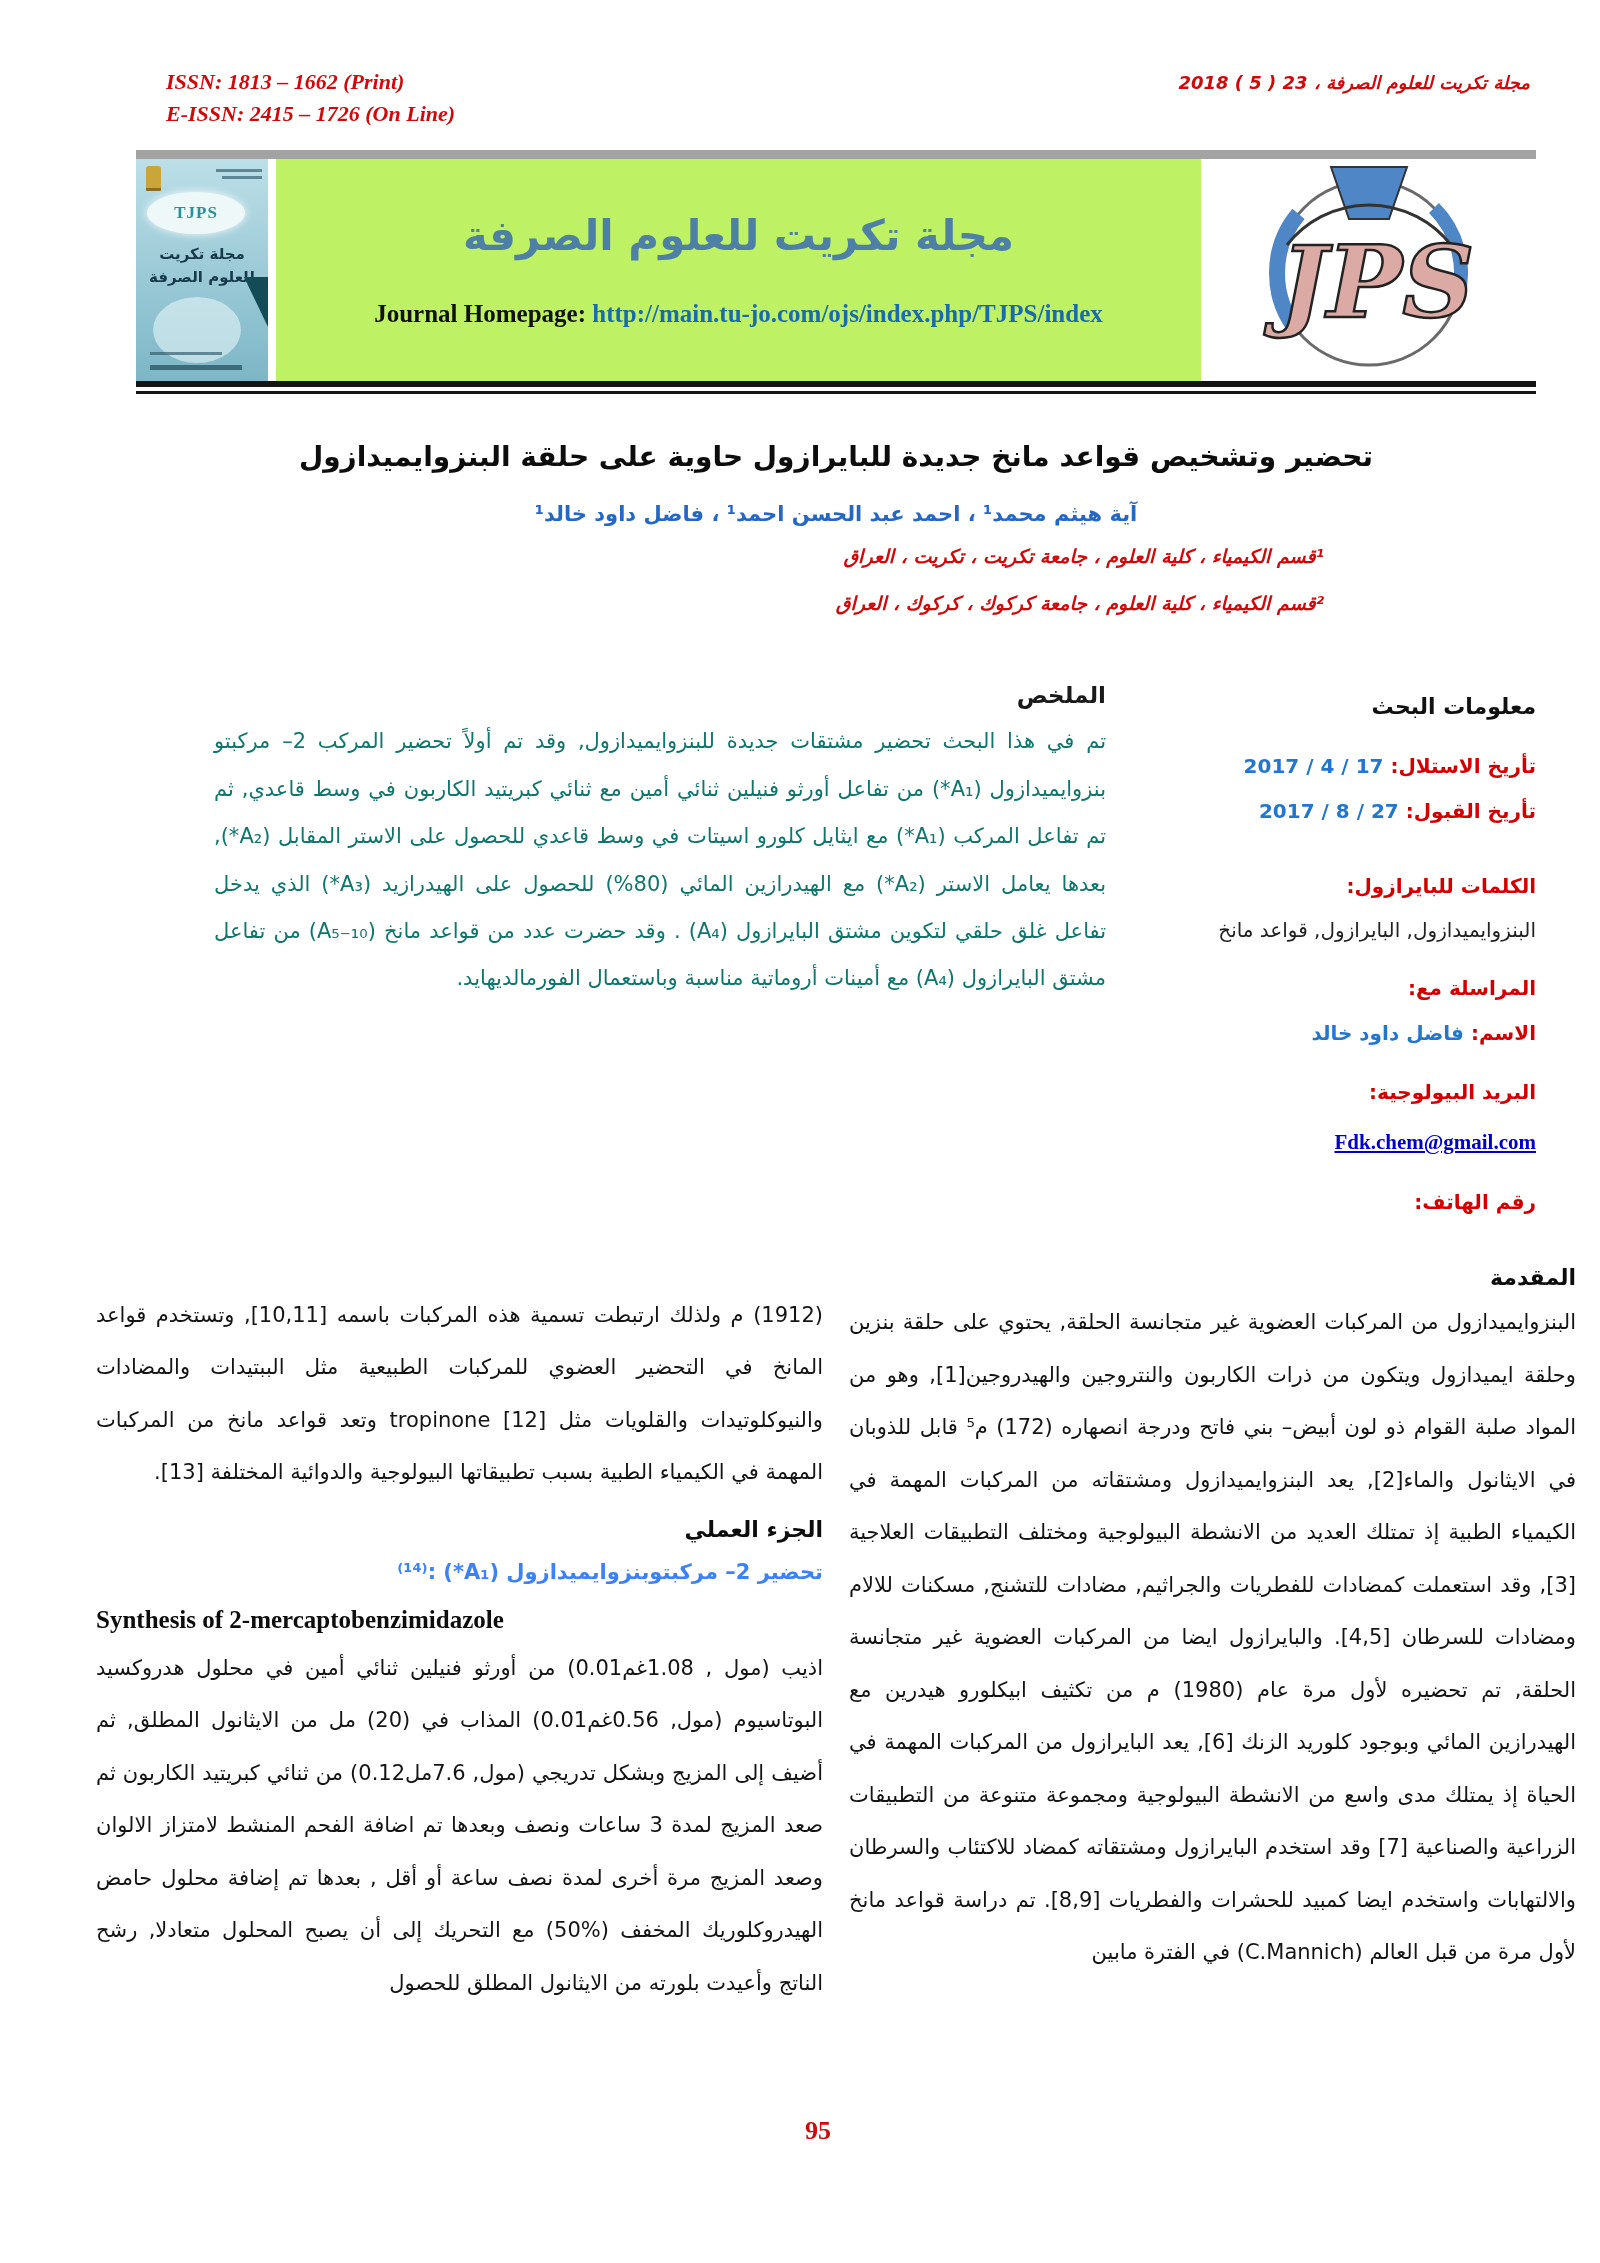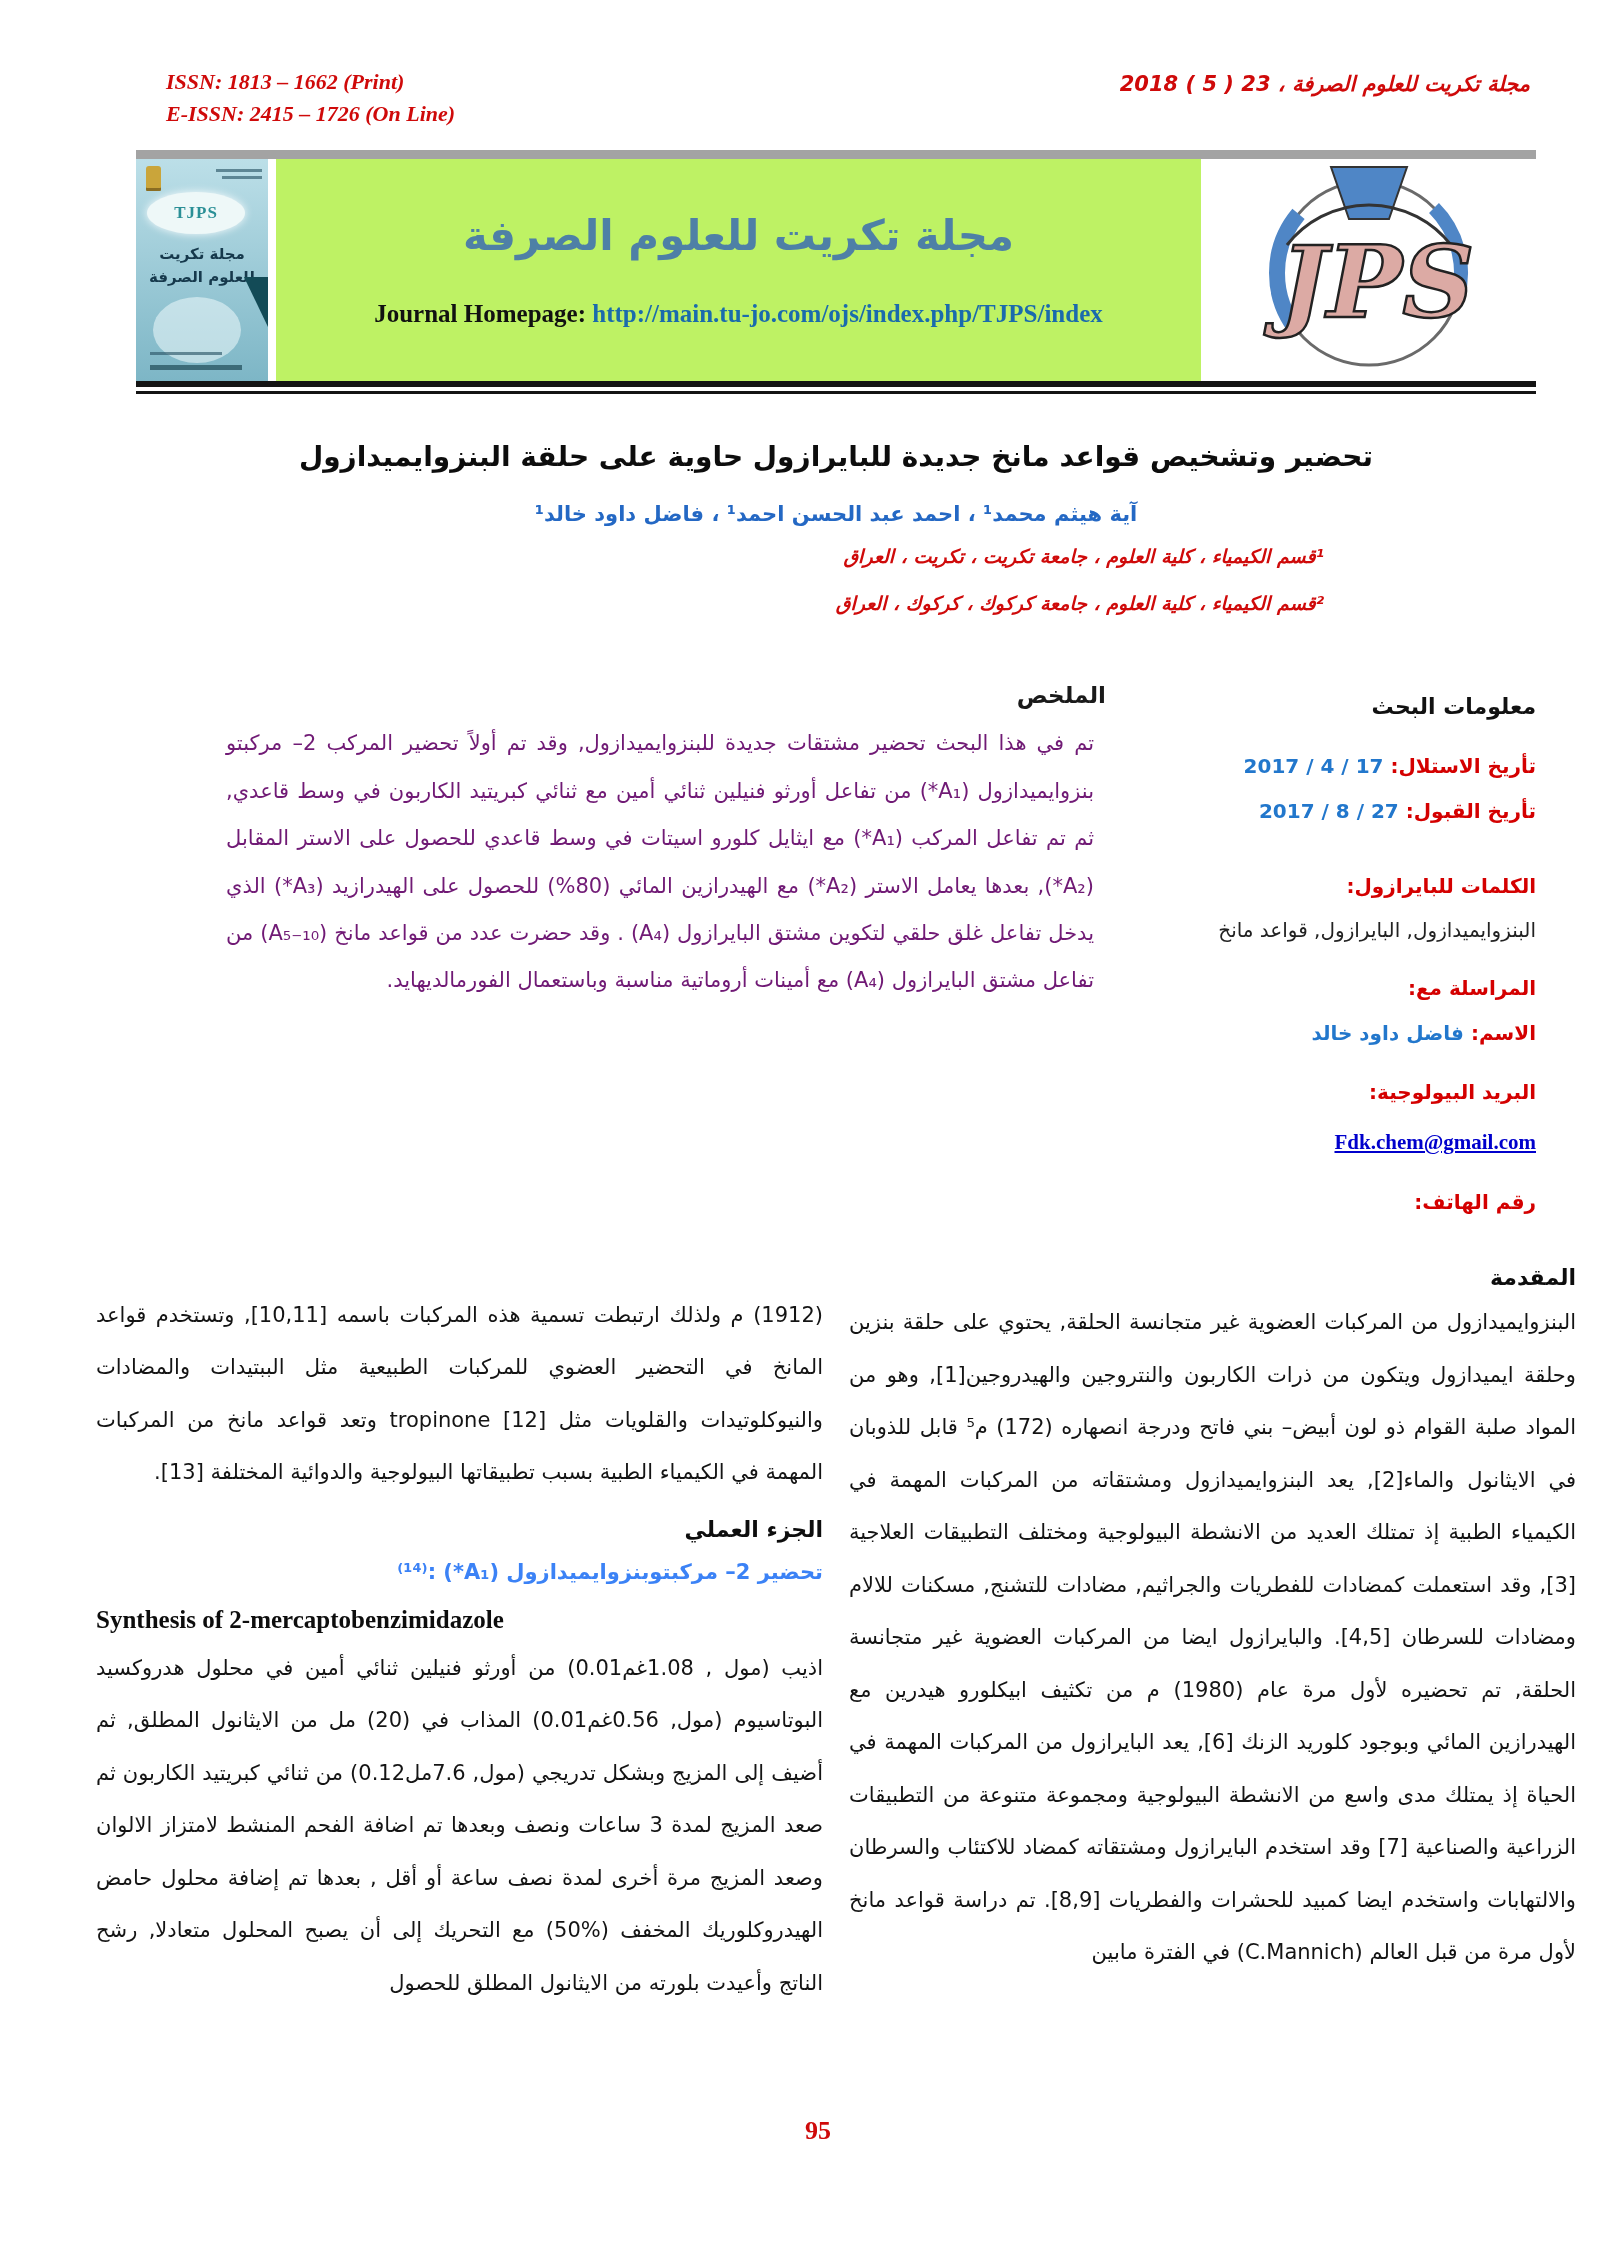--- a/index.html
+++ b/index.html
@@ -6,21 +6,21 @@
   .page {
     position:relative; width:1600px; height:2263px; overflow:hidden;
     background:#ffffff; color:#1a1a1a;
     font-family:"DejaVu Sans", sans-serif;
     padding-left:36px;
   }
 
   
   .topbar { display:flex; justify-content:space-between; align-items:flex-start; padding:66px 106px 0 130px; }
   .issn-block { font-family:"Liberation Serif", serif; font-style:italic; font-weight:bold; color:#cf0a0a; font-size:22px; line-height:1.45; }
-  .journal-ref { font-weight:bold; font-style:italic; color:#cf0a0a; font-size:21px; padding-top:6px; }
+  .journal-ref { font-weight:bold; font-style:italic; color:#cf0a0a; font-size:18px; padding-top:6px; }
 
   
   .banner { margin:20px 100px 0; border-top:9px solid #a3a3a3; }
   .banner-body { display:flex; align-items:stretch; height:222px; }
   .cover { width:132px; position:relative; background:linear-gradient(#bcdfe8,#7db6c6); overflow:hidden; flex:none; }
   .cover-emblem { position:absolute; top:7px; left:10px; width:15px; height:22px; background:#caa53a; border-radius:3px 3px 1px 1px; box-shadow:0 3px 0 #8a6d22; }
   .cover-topline { position:absolute; right:6px; height:3px; background:#2c5868; opacity:.65; }
   .cover-topline.t1 { top:10px; width:46px; }
   .cover-topline.t2 { top:17px; width:40px; }
   .cover-oval { position:absolute; top:33px; left:11px; width:98px; height:42px; background:#eef8f8; border-radius:50%; display:flex; align-items:center; justify-content:center; box-shadow:0 0 8px rgba(255,255,255,.9); }
@@ -51,21 +51,21 @@
   .sidebar { width:402px; flex:none; font-size:20px; font-weight:bold; line-height:2.25; }
   .sb-heading { font-size:22px; font-weight:bold; color:#111; margin-bottom:12px; }
   .red { color:#d40000; }
   .blue { color:#2277cc; }
   .sb-label { margin-top:14px; }
   .sb-label.gap { margin-top:30px; }
   .sb-keywords { font-weight:normal; color:#222; line-height:2.15; }
   .sb-email { color:#0000cc; font-weight:bold; text-decoration:underline; font-size:21px; font-family:"Liberation Serif", serif; text-align:right; margin:4px 0 2px; cursor:pointer; }
   .abstract { flex:1; padding-left:78px; padding-right:28px; }
   .abs-heading { font-size:23px; font-weight:bold; margin-bottom:10px; }
-  .abs-body { margin:12px; font-size:21px; line-height:2.26; text-align:justify; color:#701a75; }
+  .abs-body { margin:0; font-size:21px; line-height:2.26; text-align:justify; color:#0f766e; }
 
   
   .columns { display:flex; gap:26px; margin:34px 60px 0; }
   .col { flex:1; min-width:0; }
   .col-heading { font-size:22px; font-weight:bold; line-height:1.7; color:#0d0d0d; }
   .body-text { margin:0; font-size:21px; line-height:2.5; text-align:justify; color:#141414; }
   .col-cont { padding-top:30px; }
   .col-cont .col-heading { margin-top:12px; }
   .subsec-ar { font-size:21px; font-weight:bold; line-height:2.3; color:#3b82f6; }
   .subsec-en { font-family:"Liberation Serif", serif; font-size:25px; font-weight:bold; line-height:1.8; text-align:left; color:#0d0d0d; }

